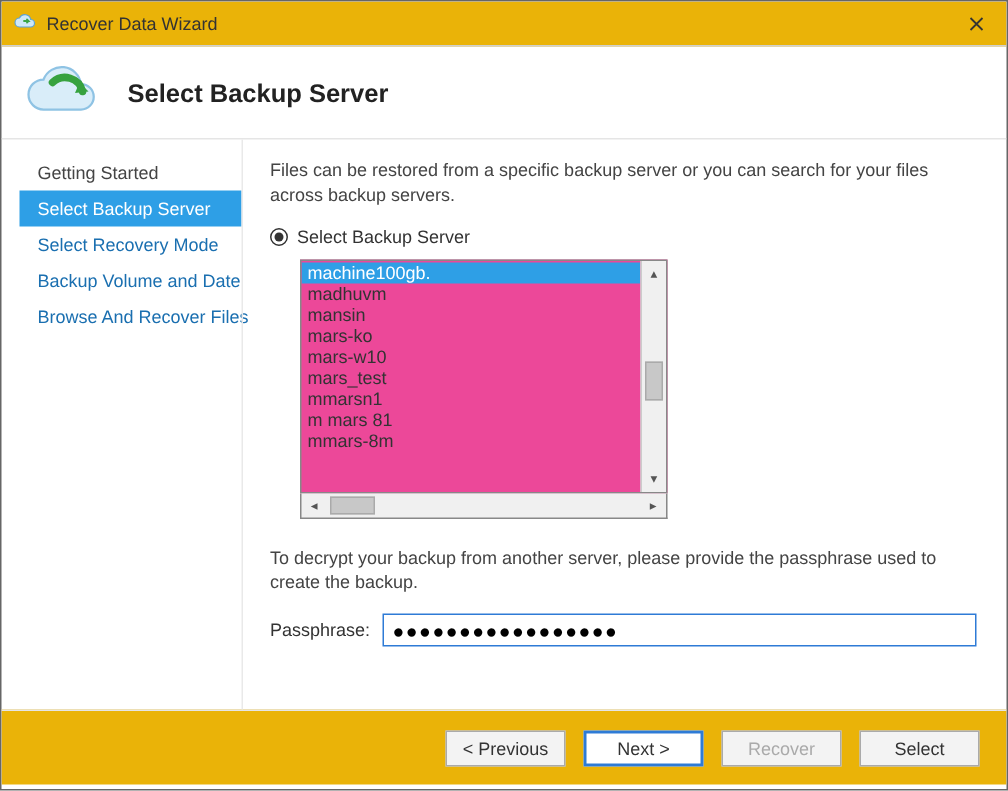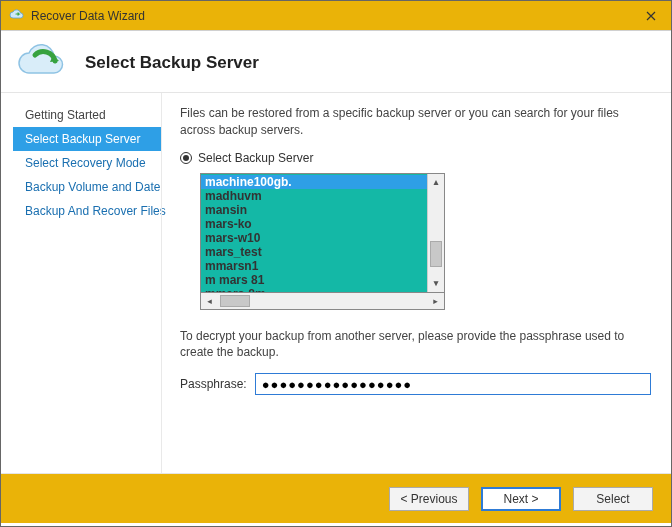--- a/index.html
+++ b/index.html
@@ -113,24 +113,23 @@
     background: #333;
     border-radius: 50%;
   }
 
   .listbox-wrap {
     margin-left: 20px;
     width: 245px;
   }
   .listbox {
     border: 1px solid #888;
-    background: #14b8a6;
-    height: 120px;
-    display: flex;
-    font-weight: bold;
+    background: #ec4899;
+    height: 156px;
+    display: flex;
   }
   .listbox .items {
     flex: 1;
     overflow: hidden;
     padding: 1px 0;
   }
   .listbox .item {
     padding: 0px 4px;
     font-size: 12px;
     line-height: 14px;
@@ -256,21 +255,21 @@
   </span>
   <div class="big-title">Select Backup Server</div>
 </div>
 
 <div class="body-wrap">
   <div class="sidebar" id="sidebar">
       <div class="step plain">Getting Started</div>
       <div class="step active">Select Backup Server</div>
       <div class="step">Select Recovery Mode</div>
       <div class="step">Backup Volume and Date</div>
-      <div class="step">Backup And Recover Files</div>
+      <div class="step">Browse And Recover Files</div>
     </div>
 
   <div class="main">
     <div class="desc">Files can be restored from a specific backup server or you can search for your files across backup servers.</div>
 
     <div class="radio-row">
       <span class="radio-outer">
           <span class="radio-inner"></span>
         </span>
       <span>Select Backup Server</span>
@@ -312,14 +311,15 @@
     <div class="pass-row">
       <span class="pass-label">Passphrase:</span>
       <input class="pass-input" type="text" value="●●●●●●●●●●●●●●●●●" style="">
     </div>
   </div>
 </div>
 
 <div class="footer">
   <div class="btn">&lt;  Previous</div>
   <div class="btn primary">Next  &gt;</div>
+  <div class="btn disabled">Recover</div>
   <div class="btn">Select</div>
 </div>
 
 </body></html>

